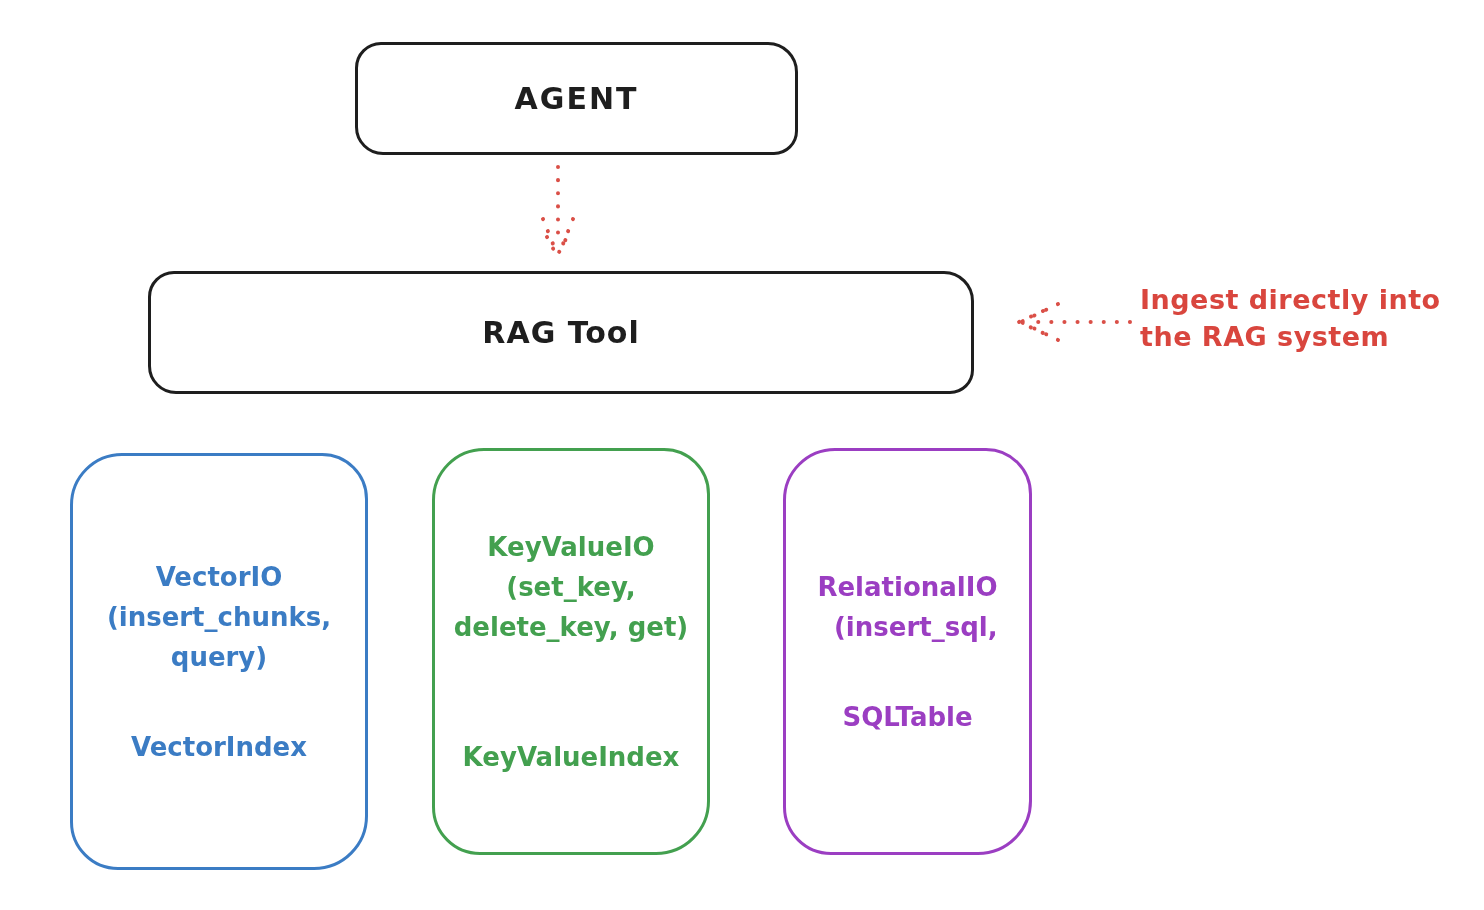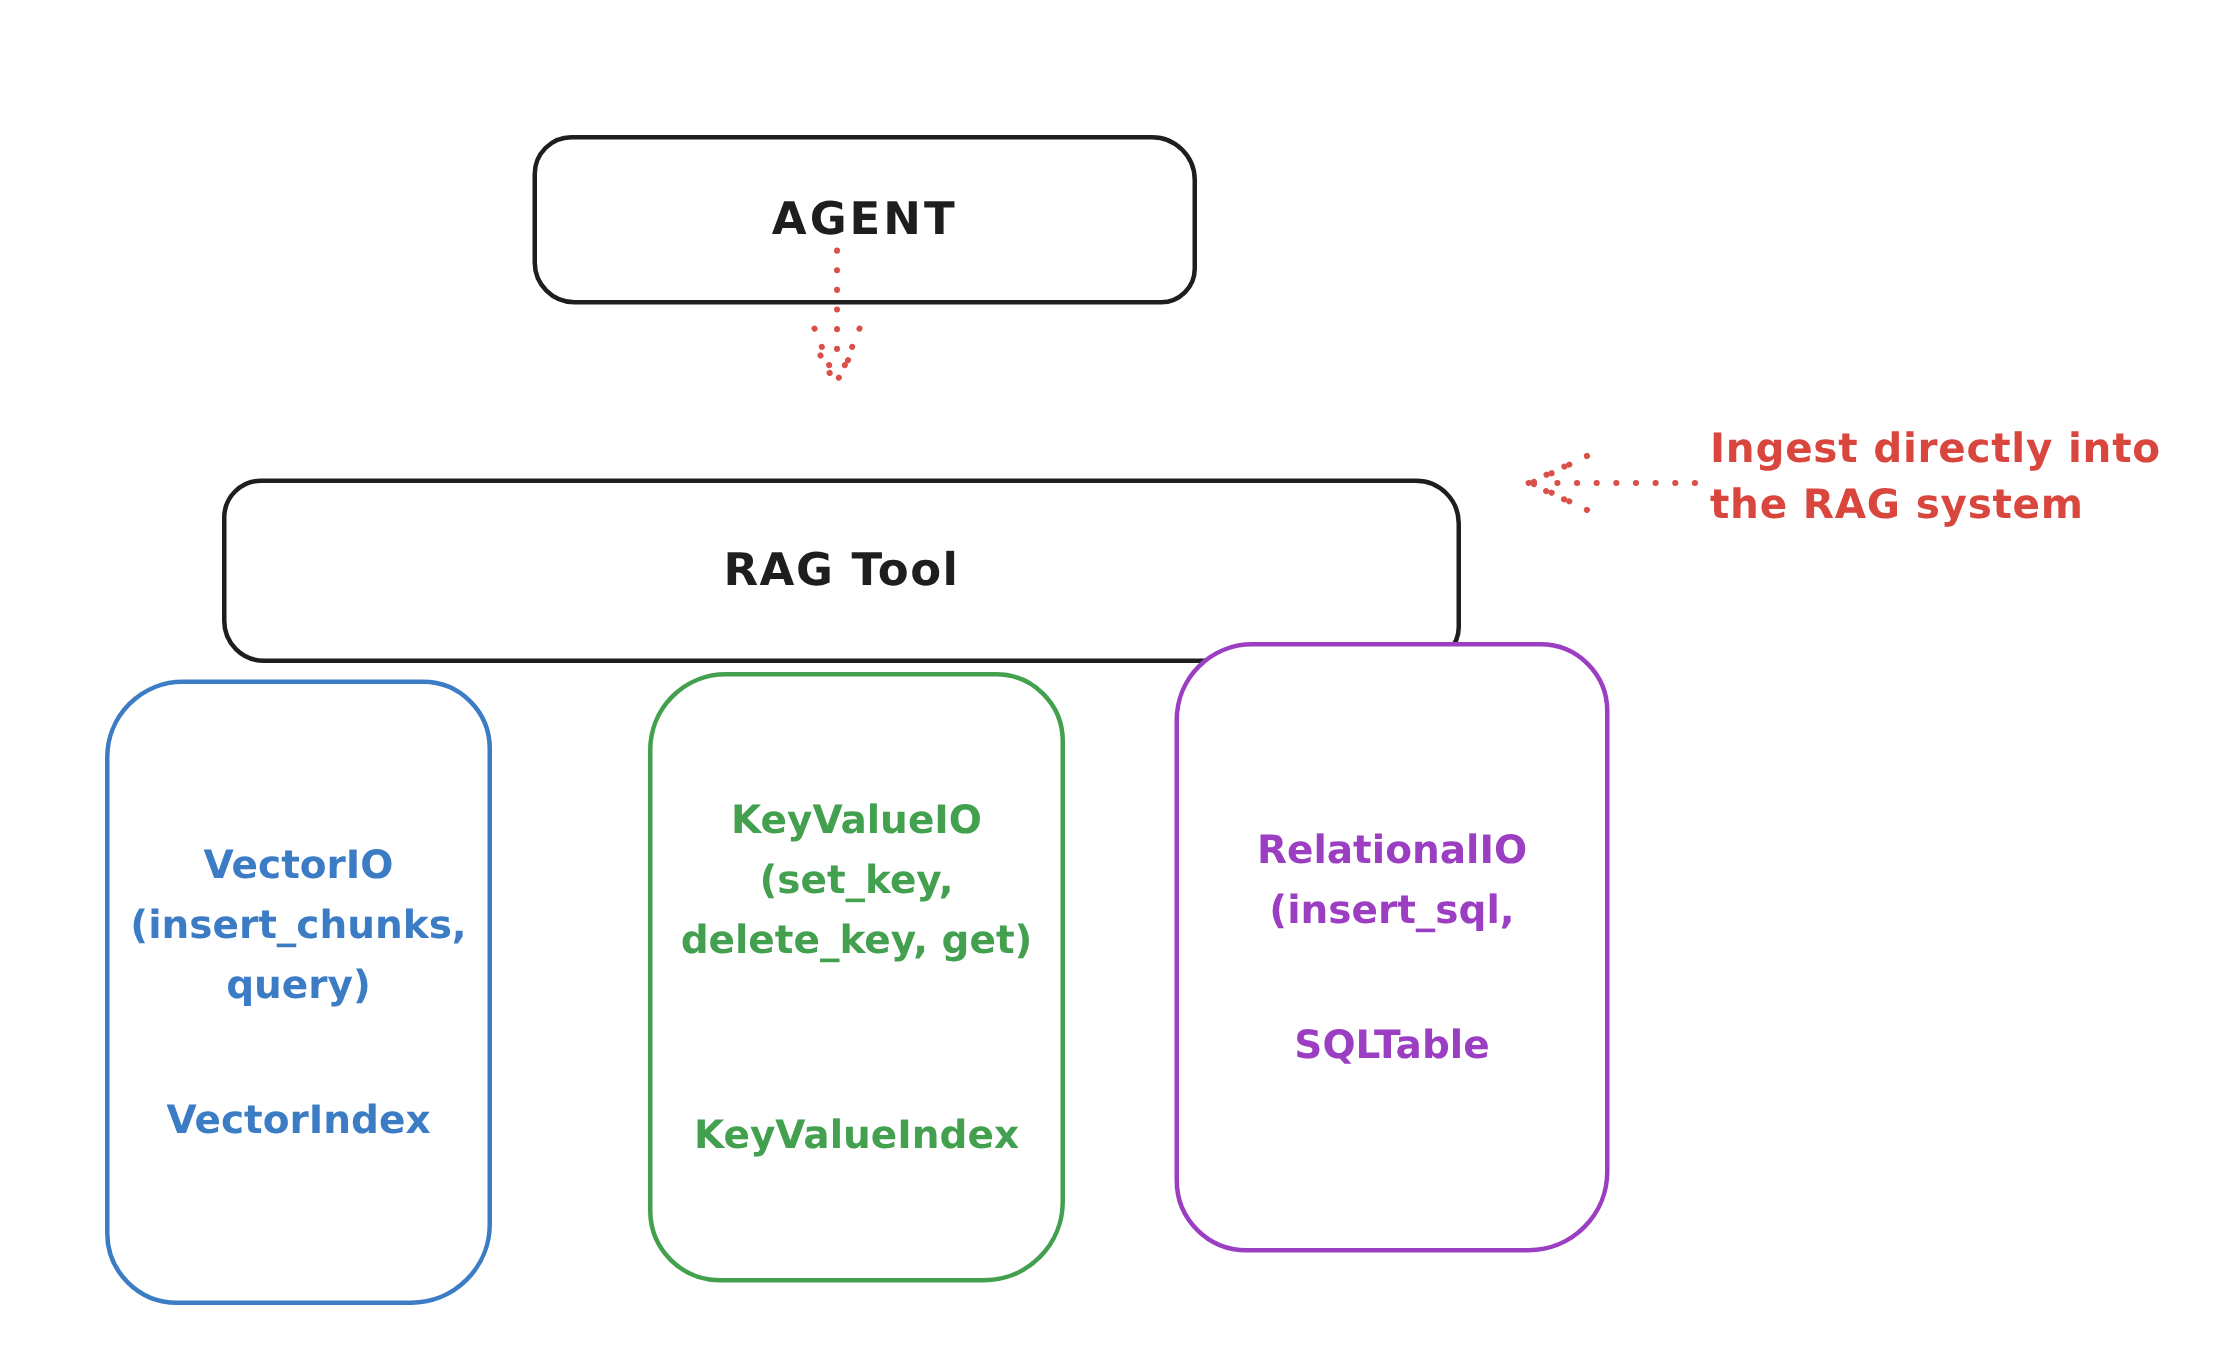--- a/index.html
+++ b/index.html
@@ -23,41 +23,40 @@
     color: #1e1e1e;
   }
 
   
   .node-black {
     border: 3.5px solid #1e1e1e;
     border-radius: 26px 30px 24px 28px;
     font-size: 30px;
     font-weight: 600;
     letter-spacing: 2px;
-    margin-top: 48px;
   }
   .agent-node  { left: 355px; top: 42px;  width: 443px; height: 113px; }
   .ragtool-node{ left: 148px; top: 271px; width: 826px; height: 123px; letter-spacing: 1px; }
 
   
   .backend {
     border-width: 3.5px;
     border-style: solid;
     border-radius: 52px 46px 54px 48px;
     flex-direction: column;
     text-align: center;
     font-size: 26px;
     font-weight: 600;
     line-height: 40px;
   }
   .backend .index-label { margin-top: 50px; }
 
-  .backend-blue   { left: 70px;  top: 453px; width: 258px; height: 417px; border-color: #3b7cc4; color: #3b7cc4; }
+  .backend-blue   { left: 70px;  top: 453px; width: 298px; height: 417px; border-color: #3b7cc4; color: #3b7cc4; }
   .backend-green  { left: 432px; top: 448px; width: 278px; height: 407px; border-color: #43a04f; color: #43a04f; gap: 40px; }
-  .backend-purple { left: 783px; top: 428px; width: 290px; height: 407px; border-color: #9b3ec2; color: #9b3ec2; }
+  .backend-purple { left: 783px; top: 448px; width: 249px; height: 407px; border-color: #9b3ec2; color: #9b3ec2; text-align: right; }
 
   
   .annotation {
     position: absolute;
     left: 1140px; top: 281px; width: 336px;
     color: #d9463e;
     font-size: 27px;
     font-weight: 700;
     line-height: 37px;
     letter-spacing: 0.5px;

